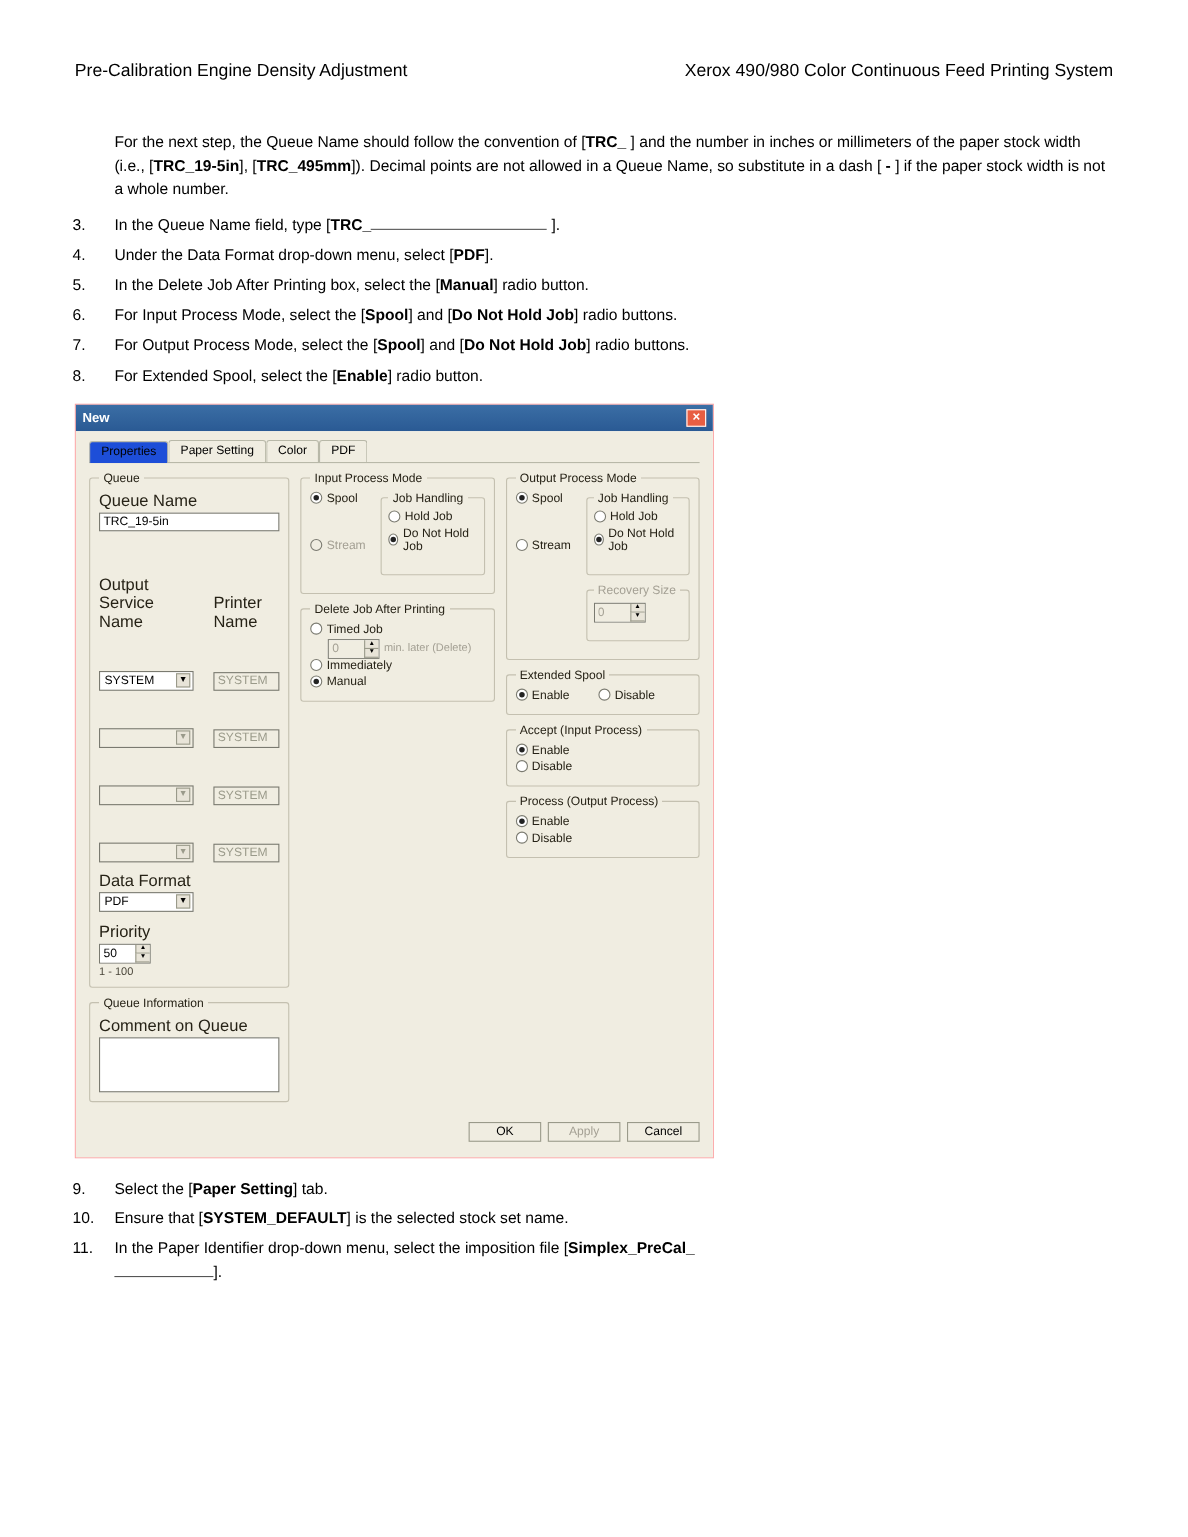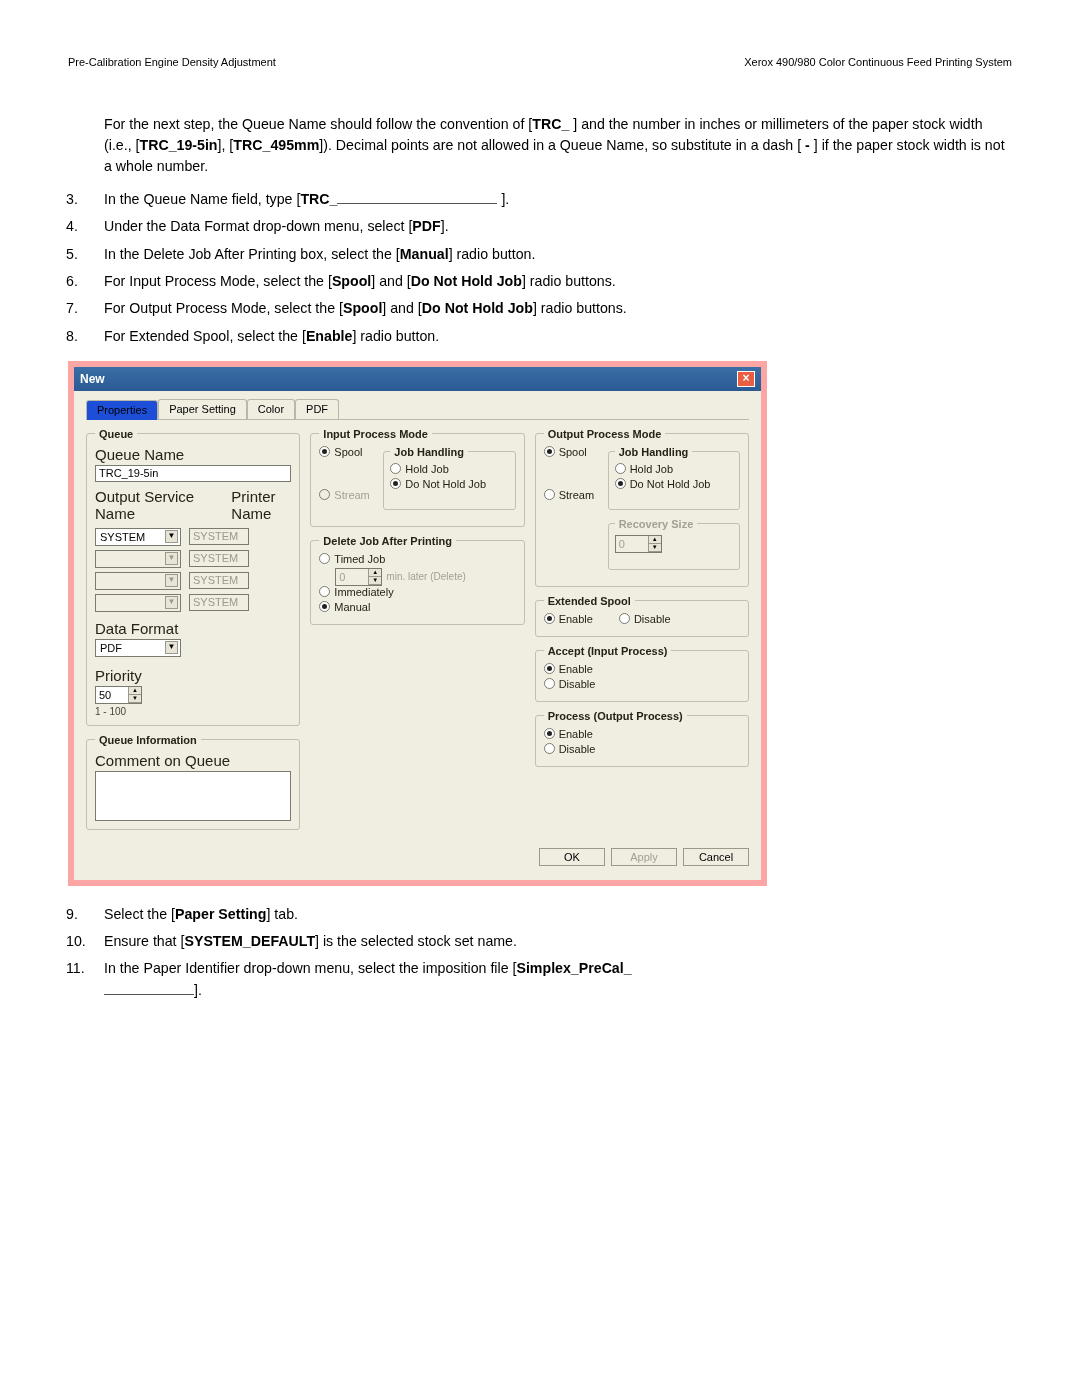--- a/index.html
+++ b/index.html
@@ -7,39 +7,39 @@
       font-family: Arial, Helvetica, sans-serif;
       background: #fff;
       padding: 56px 68px;
       font-size: 14px;
       color: #000;
       width: 1080px;
     }
     .header-row {
       display: flex;
       justify-content: space-between;
-      font-size: 11px;
+      font-size: 16px;
       margin-bottom: 46px;
       align-items: flex-end;
     }
     .content-block { padding-left: 36px; }
     .note-label { color: #E8791A; font-size: 13.5px; margin-bottom: 4px; }
     .note-body { line-height: 1.48; font-size: 14.2px; margin-bottom: 12px; }
     .bold { font-weight: bold; }
     .step-list { list-style: none; margin-left: -38px; margin-bottom: 14px; }
     .step-list li { display: flex; margin-bottom: 6px; line-height: 1.5; font-size: 14.2px; }
     .step-num { width: 38px; flex-shrink: 0; }
     .step-text { flex: 1; }
     .blank-line { display: inline-block; border-bottom: 1px solid #555; width: 160px; height: 0.95em; vertical-align: baseline; }
 
     
     .dialog {
-      width: 699px;
+      width: 581px;
       margin: 10px 0 18px -36px;
-      border: 6px solid #fca5a5;
+      border: 1px solid #fca5a5;
       font-family: "Tahoma", "MS Sans Serif", sans-serif;
       font-size: 11px;
     }
     .title-bar {
       background: linear-gradient(#3B6EA5,#2A5A94);
       color: #fff;
       padding: 4px 6px;
       display: flex;
       justify-content: space-between;
       align-items: center;
@@ -66,33 +66,33 @@
     .tab.active { background: #1d4ed8; position: relative; top: 1px; }
 
     .cols { display: flex; gap: 10px; }
     .col { flex: 1; }
     fieldset {
       border: 1px solid #c4c0b0;
       padding: 6px 8px 8px;
       margin-bottom: 8px;
       border-radius: 3px;
     }
-    legend { padding: 0 4px; font-size: 11px; color: #262216; font-weight: bold; }
+    legend { padding: 0 4px; font-size: 11px; color: #262216; }
     .grp-label { font-size: 15px; color: #262216; margin-bottom: 2px; }
     .txt {
       background: #fff;
       border: 1px solid #7a7a70;
       padding: 1px 3px;
       font-size: 11px;
       width: 100%;
       height: 17px;
       margin-bottom: 6px;
     }
     .txt.disabled { background: #F0EDE1; color: #9a9a8a; }
-    .sel-row { display: flex; gap: 8px; align-items: center; margin-bottom: 4px; }
+    .sel-row { display: flex; gap: 18px; align-items: flex-end; margin-bottom: 4px; margin-top: 34px; }
     .sel {
       display: flex; align-items: center; justify-content: space-between;
       border: 1px solid #7a7a70; background: #fff;
       padding: 1px 2px 1px 4px; height: 18px;
       width: 86px; font-size: 11px;
     }
     .sel.disabled { background: #F0EDE1; color: #9a9a8a; }
     .dd { width: 13px; height: 13px; background: #e8e4d8; border: 1px solid #9a9a8a; text-align: center; line-height: 10px; font-size: 8px; }
     .radio-row { display: flex; align-items: center; gap: 4px; margin-bottom: 3px; font-size: 11px; color: #262216; }
     .radio-row.disabled { color: #a4a094; }

